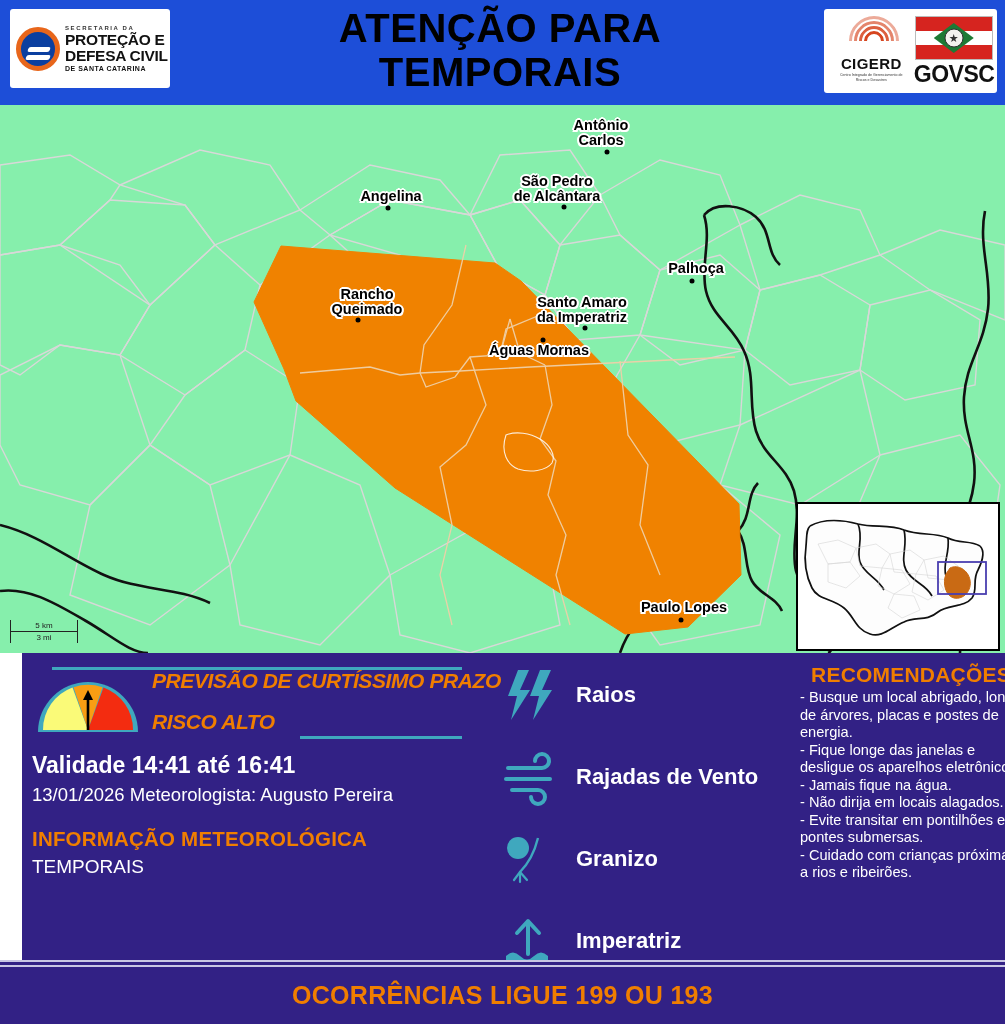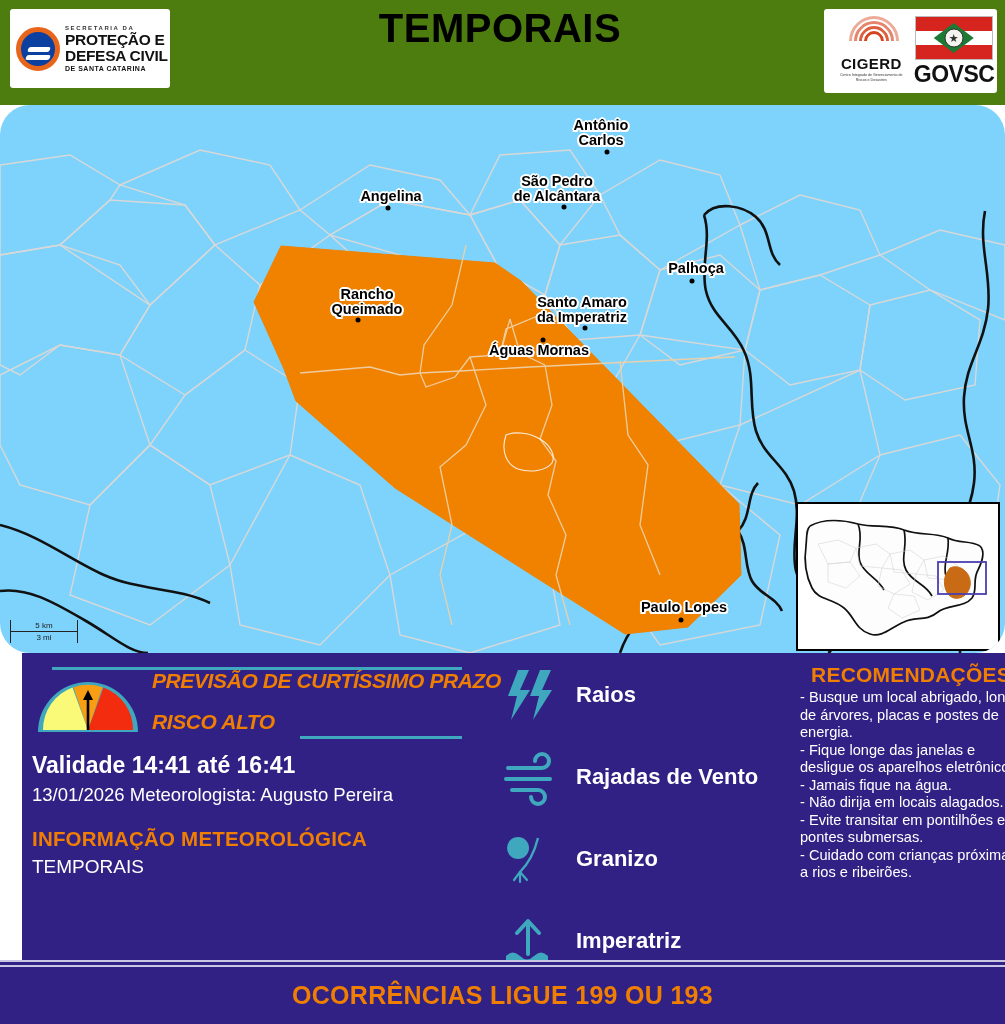--- a/index.html
+++ b/index.html
@@ -7,21 +7,21 @@
     width:1005px;height:1024px;
     font-family:"Liberation Sans", sans-serif;
     background:#ffffff;
     overflow:hidden;
   }
   #page{position:relative;width:1005px;height:1024px;overflow:hidden;}
 
   
   .header{
     position:absolute;left:0;top:0;width:1005px;height:105px;
-    background:#4d7c0f;
+    background:#1d4ed8;
   }
   .hdr-title{
     position:absolute;left:190px;top:6px;width:620px;
     text-align:center;color:#000;
     font-size:40px;font-weight:bold;line-height:44px;
     letter-spacing:.5px;
   }
   .logo-box{
     position:absolute;background:#fff;border-radius:3px;padding-left:8px;
   }
@@ -51,21 +51,21 @@
       border:1px solid #bbb;box-sizing:border-box;}
   .sc-diamond{position:absolute;left:50%;top:50%;width:40px;height:30px;transform:translate(-50%,-50%);background:#1D7A35;clip-path:polygon(50% 0,100% 50%,50% 100%,0 50%);}
   .sc-seal{position:absolute;left:50%;top:50%;width:17px;height:17px;transform:translate(-50%,-50%);border-radius:50%;background:#f3f3ef;border:1px solid #333;}
   .sc-seal:after{content:"★";position:absolute;left:50%;top:50%;transform:translate(-50%,-52%);font-size:11px;color:#333;line-height:1;}
   .gov-txt{font-size:23px;font-weight:bold;color:#111;letter-spacing:-.5px;line-height:1;margin-top:3px;}
   .gov-txt b{font-weight:900;}
 
   
   .map{
     position:absolute;left:0;top:105px;width:1005px;height:548px;
-    background:#7dd3fc;overflow:hidden;border-radius:30px;
+    background:#86efac;overflow:hidden;
   }
   .map svg{position:absolute;left:0;top:0;}
   .city{position:absolute;transform:translate(-50%,0);text-align:center;
     font-size:14.5px;font-weight:bold;color:#000;line-height:15px;
     white-space:nowrap;
     text-shadow:
       -2px 0 #fff,2px 0 #fff,0 -2px #fff,0 2px #fff,
       -1.5px -1.5px #fff,1.5px -1.5px #fff,-1.5px 1.5px #fff,1.5px 1.5px #fff;
   }
   .city-dot{position:absolute;width:5px;height:5px;background:#000;border-radius:50%;transform:translate(-50%,-50%);}
@@ -125,20 +125,21 @@
       <div class="pdc-mark"></div>
       <div class="pdc-txt">
         <div class="pdc-l1">SECRETARIA DA</div>
         <div class="pdc-l2">PROTEÇÃO E</div>
         <div class="pdc-l3">DEFESA CIVIL</div>
         <div class="pdc-l4">DE SANTA CATARINA</div>
       </div>
     </div>
 
     <div class="hdr-title">
+      <div>ATENÇÃO PARA</div>
       <div>TEMPORAIS</div>
     </div>
 
     <div class="logo-box logo-right">
       <div class="cigerd">
         <div class="cig-arcs">
           <span class="cig-a1"></span>
             <span class="cig-a2"></span>
           <span class="cig-a3"></span>
             <span class="cig-a4"></span>

